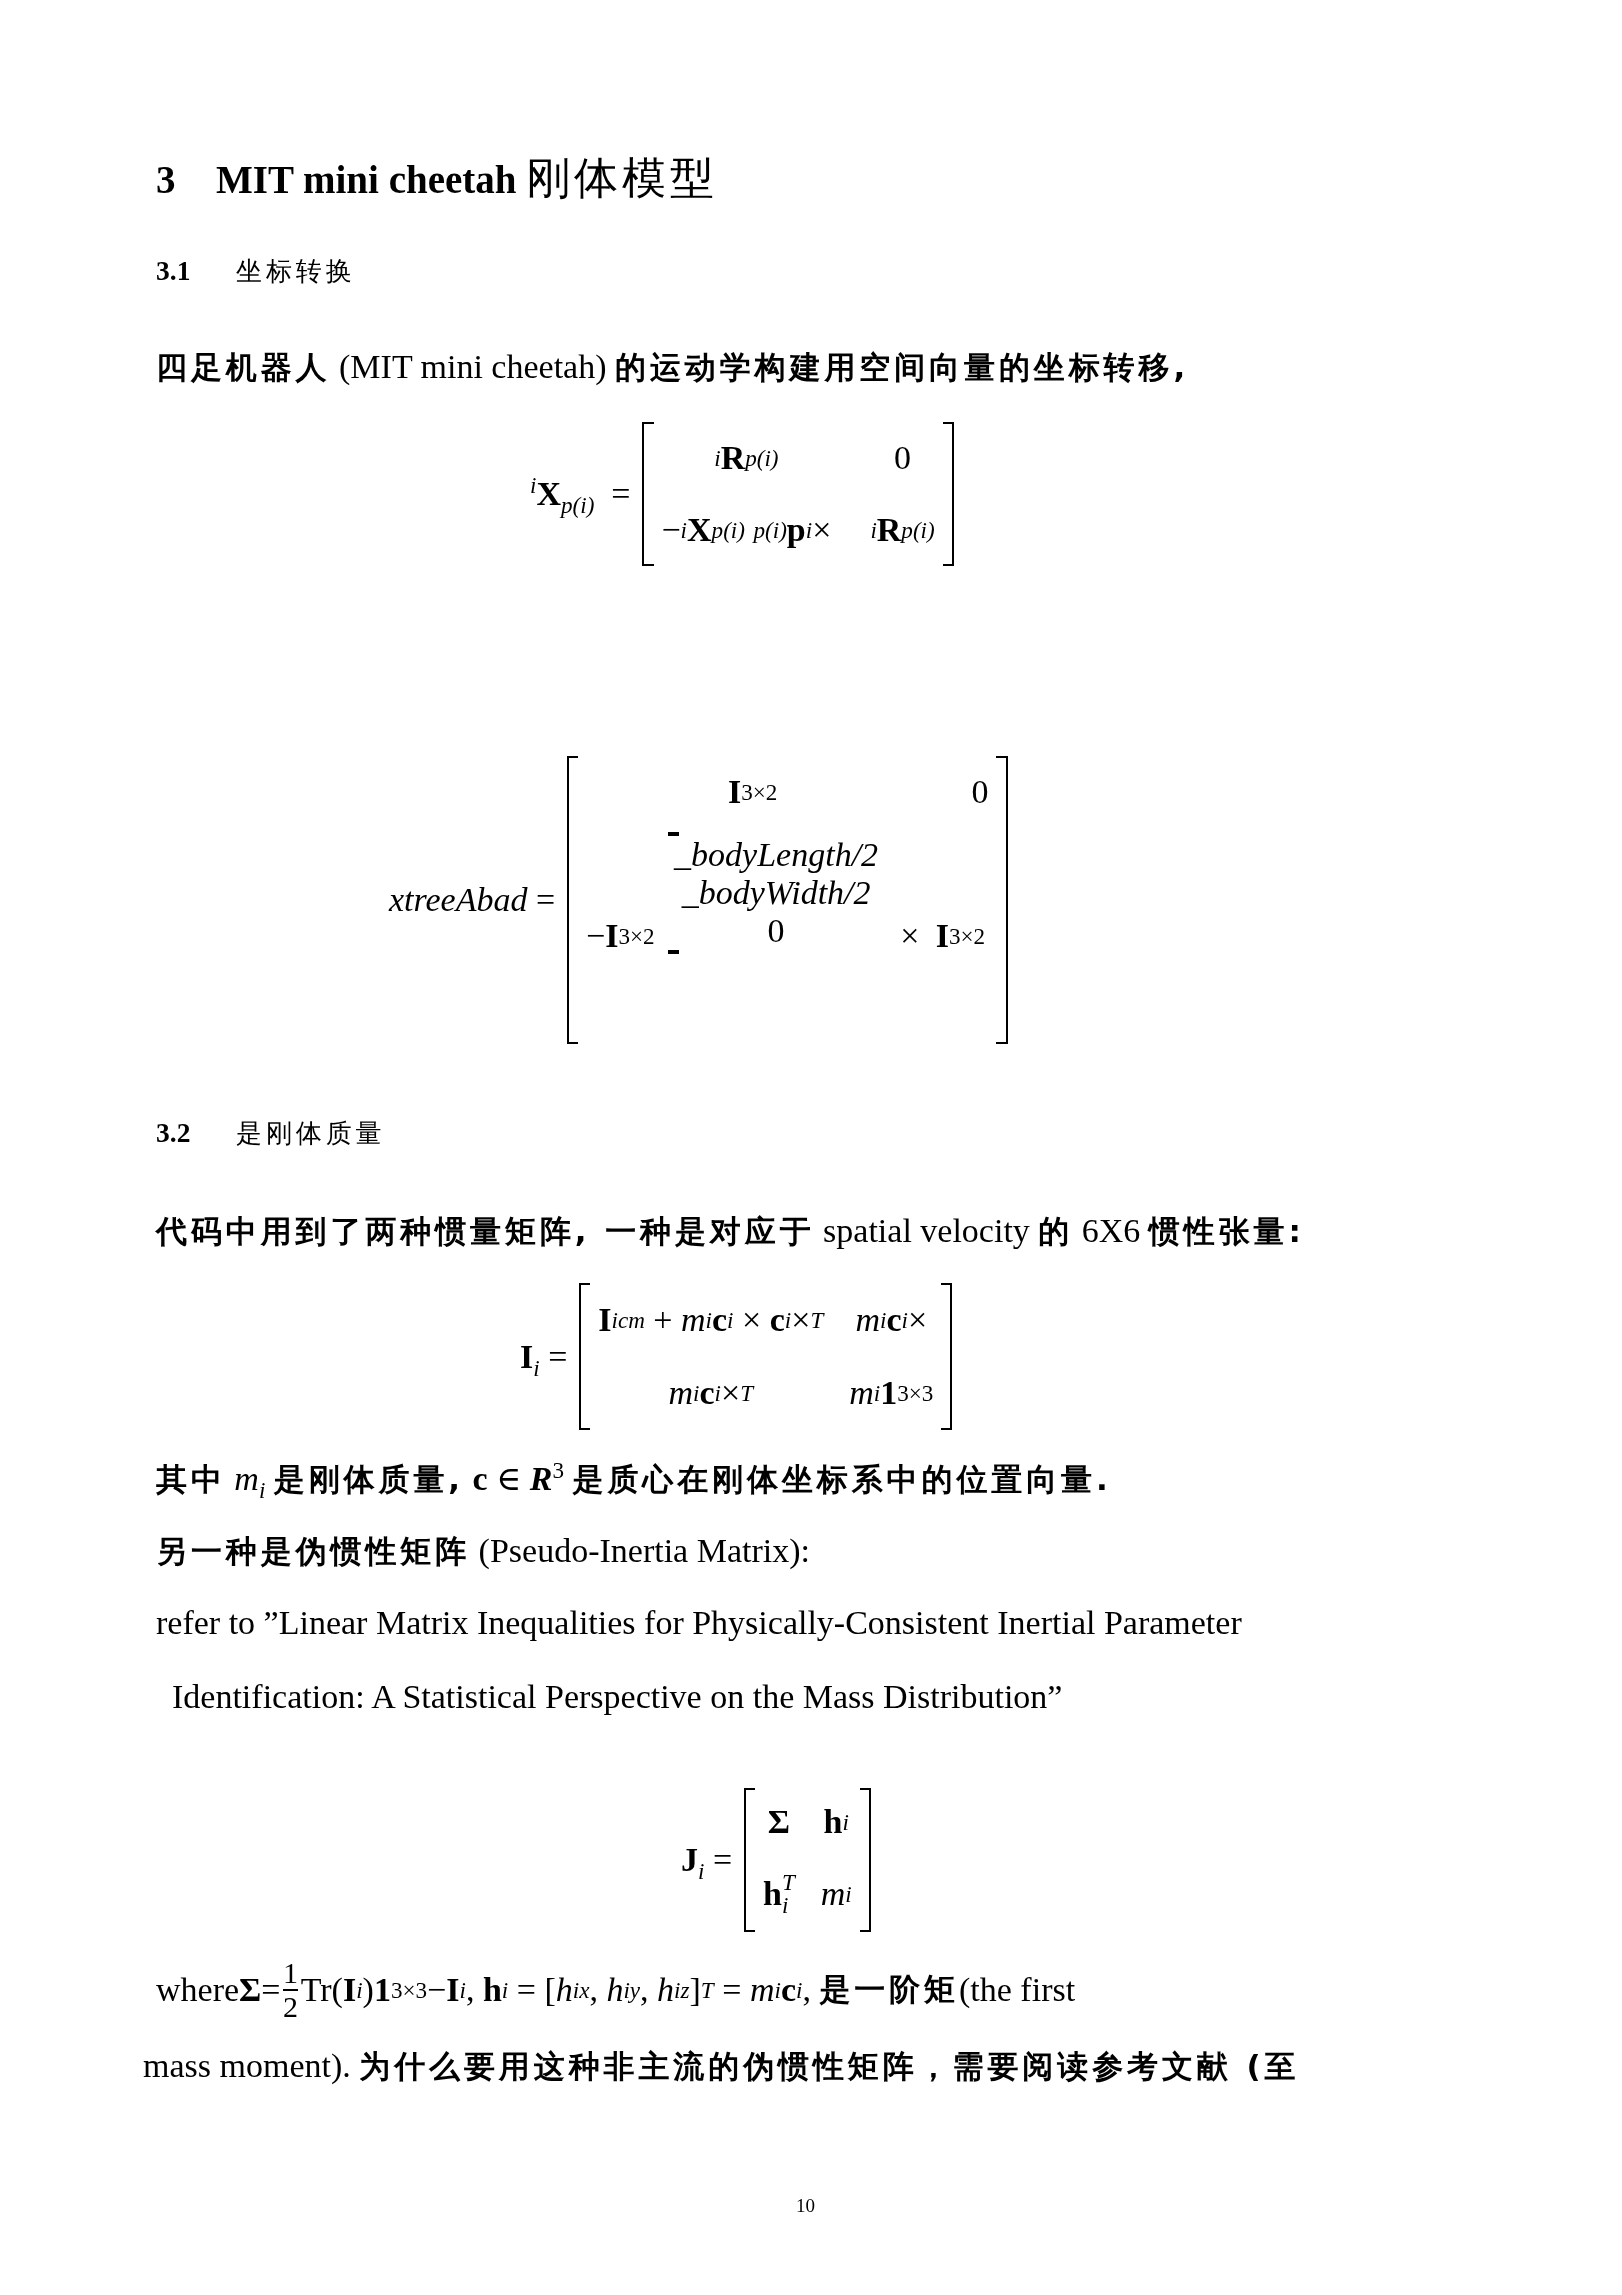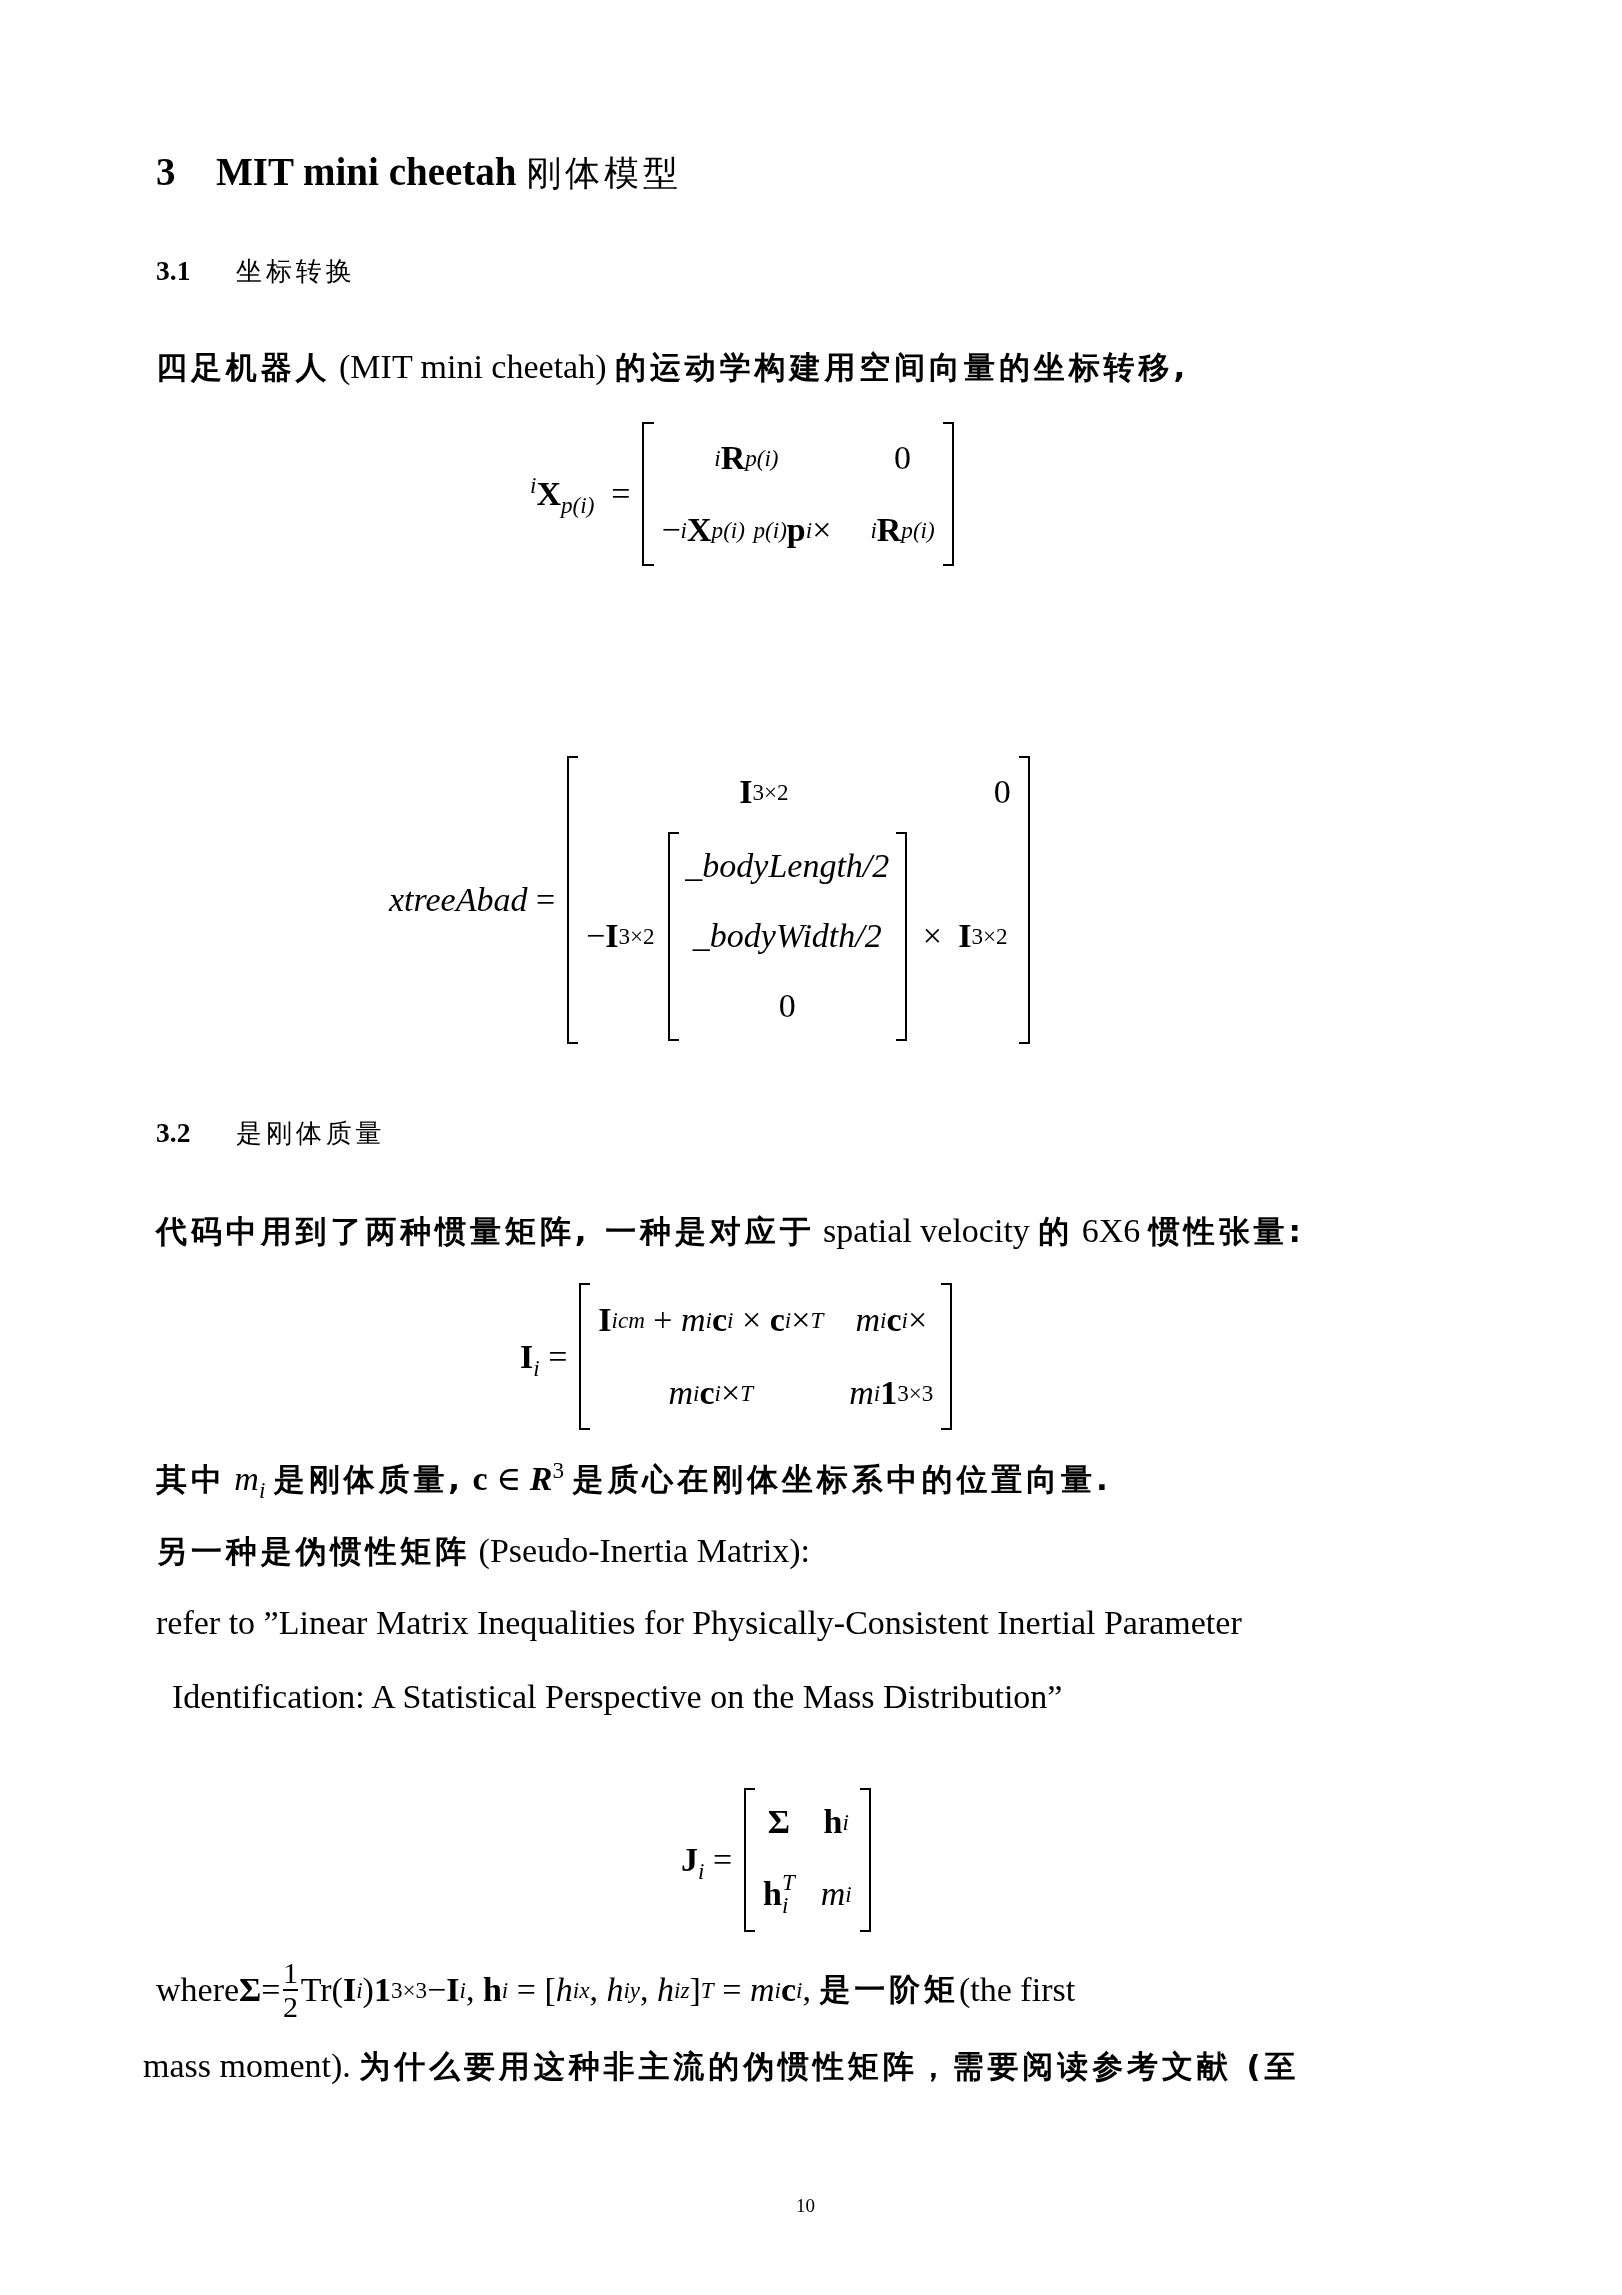--- a/index.html
+++ b/index.html
@@ -1,21 +1,21 @@
 <!DOCTYPE html>
 <html style="font-size:10.5px"><head>
 <meta charset="utf-8">
 <style>
   html, body { margin:0; padding:0; background:#ffffff; }
   body { width:1623px; height:2295px; position:relative; overflow:hidden;
          font-family:"Liberation Serif","DejaVu Serif",serif; color:#000; }
   .abs { position:absolute; white-space:nowrap; }
   .h1 { font-size:39px; font-weight:bold; }
   .h1 .num { display:inline-block; width:60px; }
-  .h1 .cjk { font-weight:normal; font-family:"DejaVu Sans",sans-serif; font-size:35px; }
+  .h1 .cjk { font-weight:normal; font-family:"DejaVu Sans",sans-serif; font-size:44px; }
   .h2 { font-size:27.5px; font-weight:bold; }
   .h2 .num { display:inline-block; width:80px; }
   .h2 .cjk { font-weight:normal; font-family:"DejaVu Sans",sans-serif; font-size:26px; }
   .body { font-size:34px; }
   .cjk { font-family:"DejaVu Sans",sans-serif; font-size:31px; letter-spacing:3.9px;font-weight:bold; }
   i, .it { font-style:italic; }
   b.m { font-weight:bold; }
   sub, sup { font-size:0.68em; line-height:0; }
   
   .eq { display:flex; align-items:center; font-size:34px; }
@@ -80,21 +80,21 @@
           <b class="m">I</b>
           <sub>3×2</sub>
         </div>
       <div class="cell" style="justify-content:center; padding-left:39px;">0</div>
       <div class="cell">
           <span>−</span>
           <b class="m">I</b>
           <sub>3×2</sub>
         </div>
       <div class="cell">
-        <div class="mat" style="height:209px;">
+        <div class="mat" style="height:209px;flex-direction:column;">
           <div class="br-l"></div>
           <div style="display:flex; flex-direction:column; justify-content:space-around; padding:0 6.5px; text-align:center;">
             <i>_bodyLength/2</i>
             <i>_bodyWidth/2</i>
             <span>0</span>
           </div>
           <div class="br-r"></div>
         </div>
         <span style="margin-left:15.7px;">×</span>
       </div>

